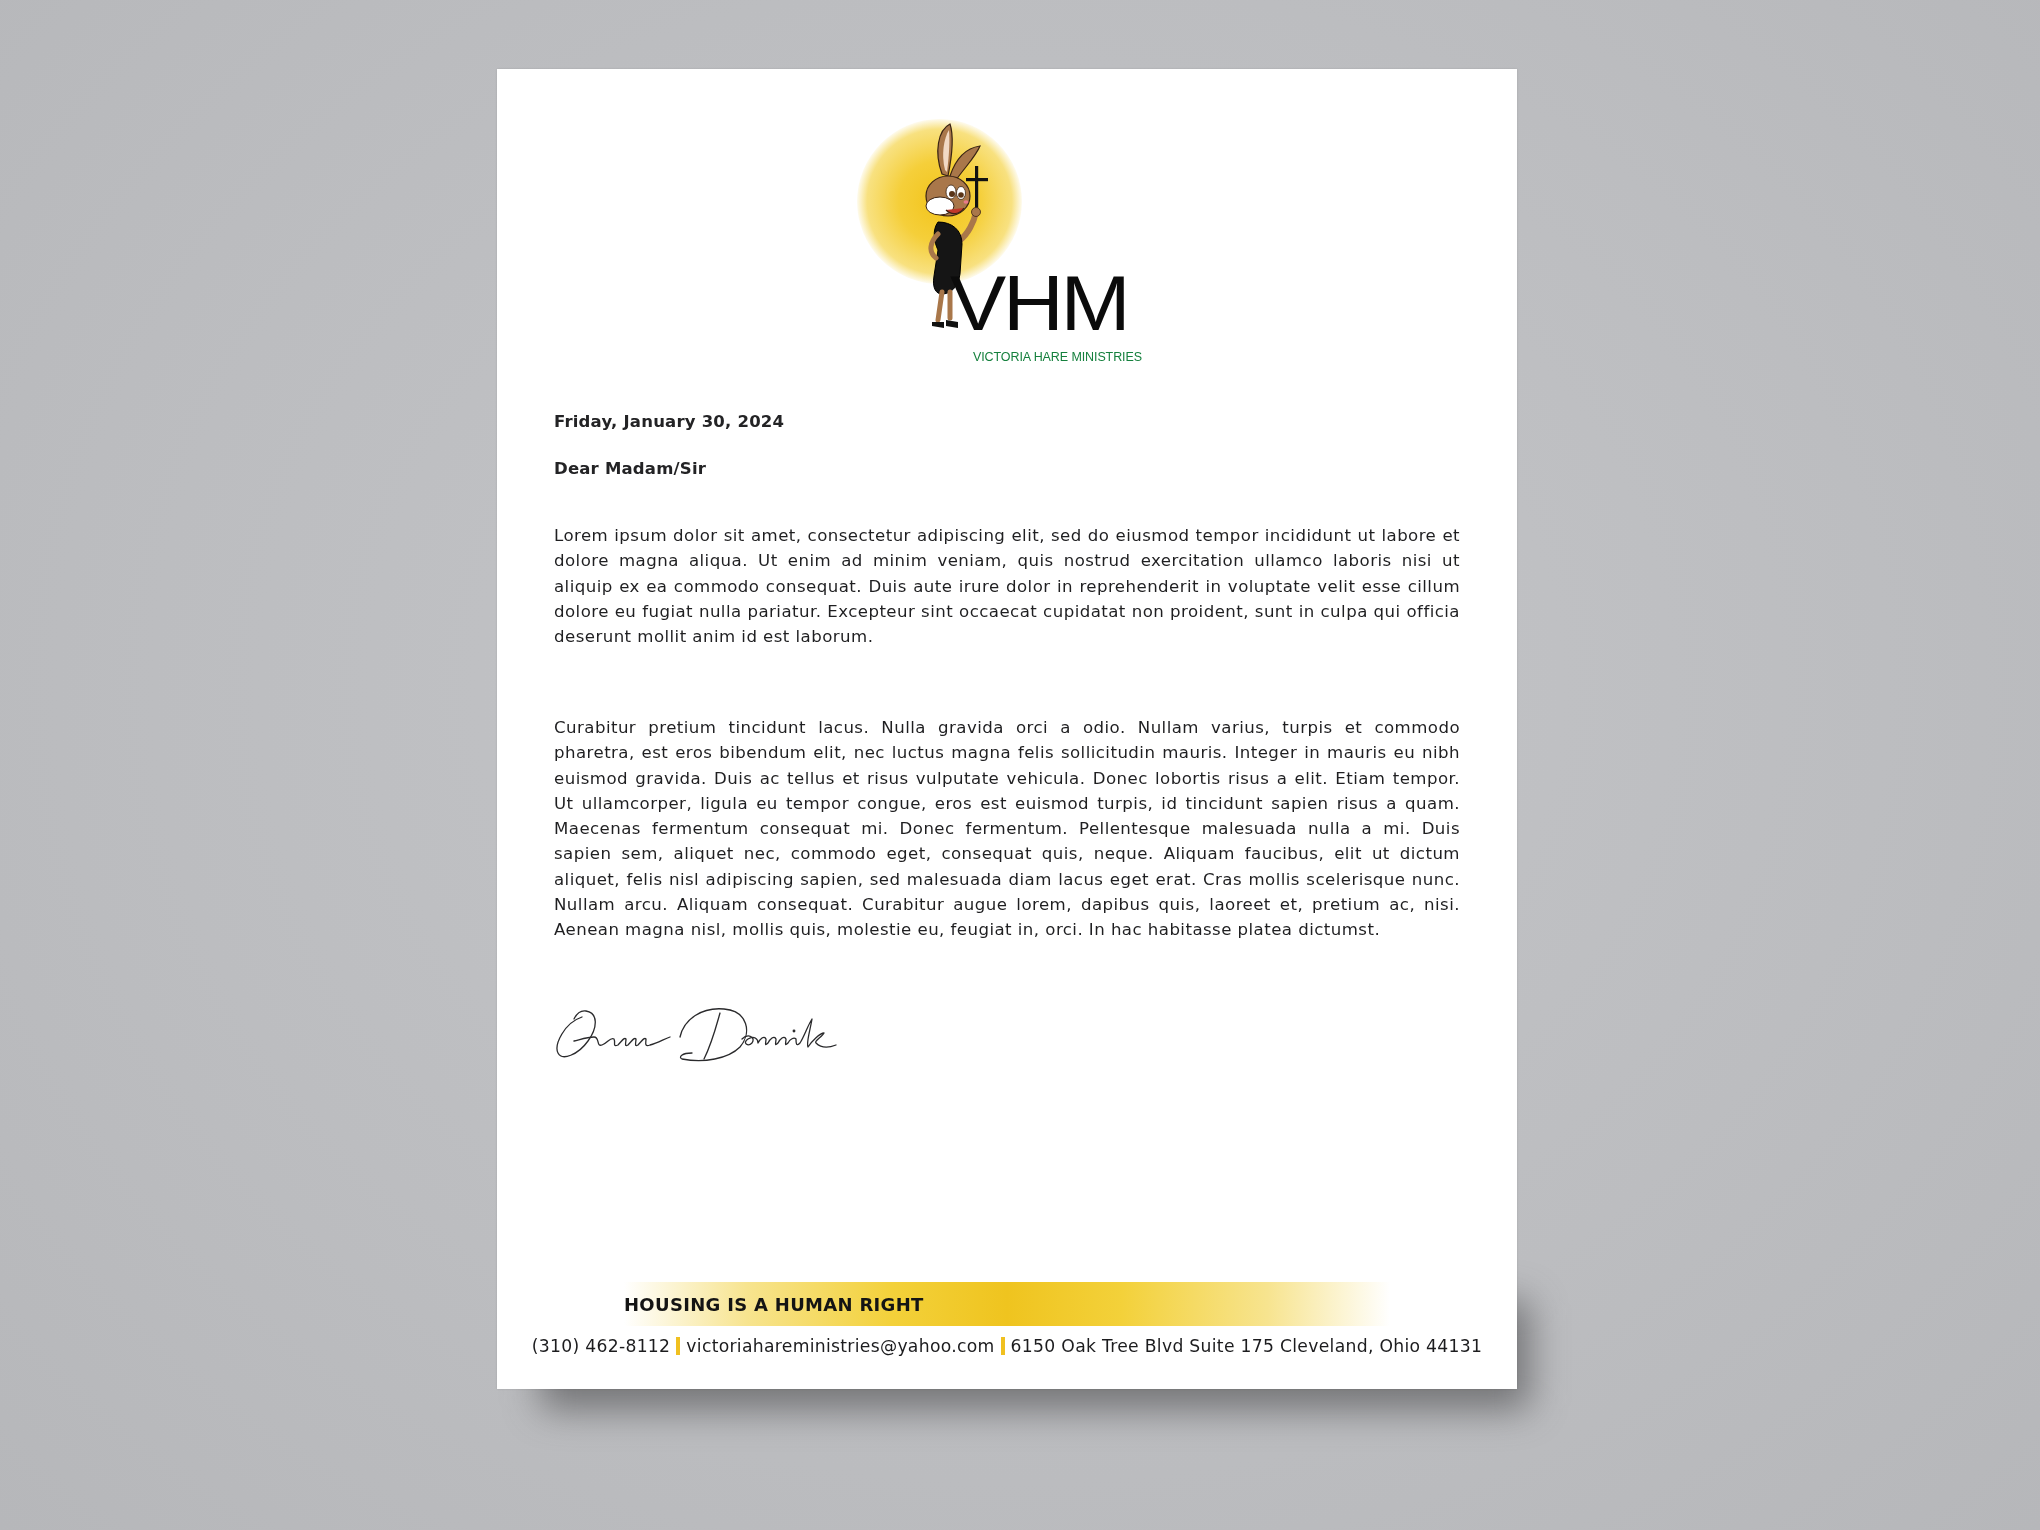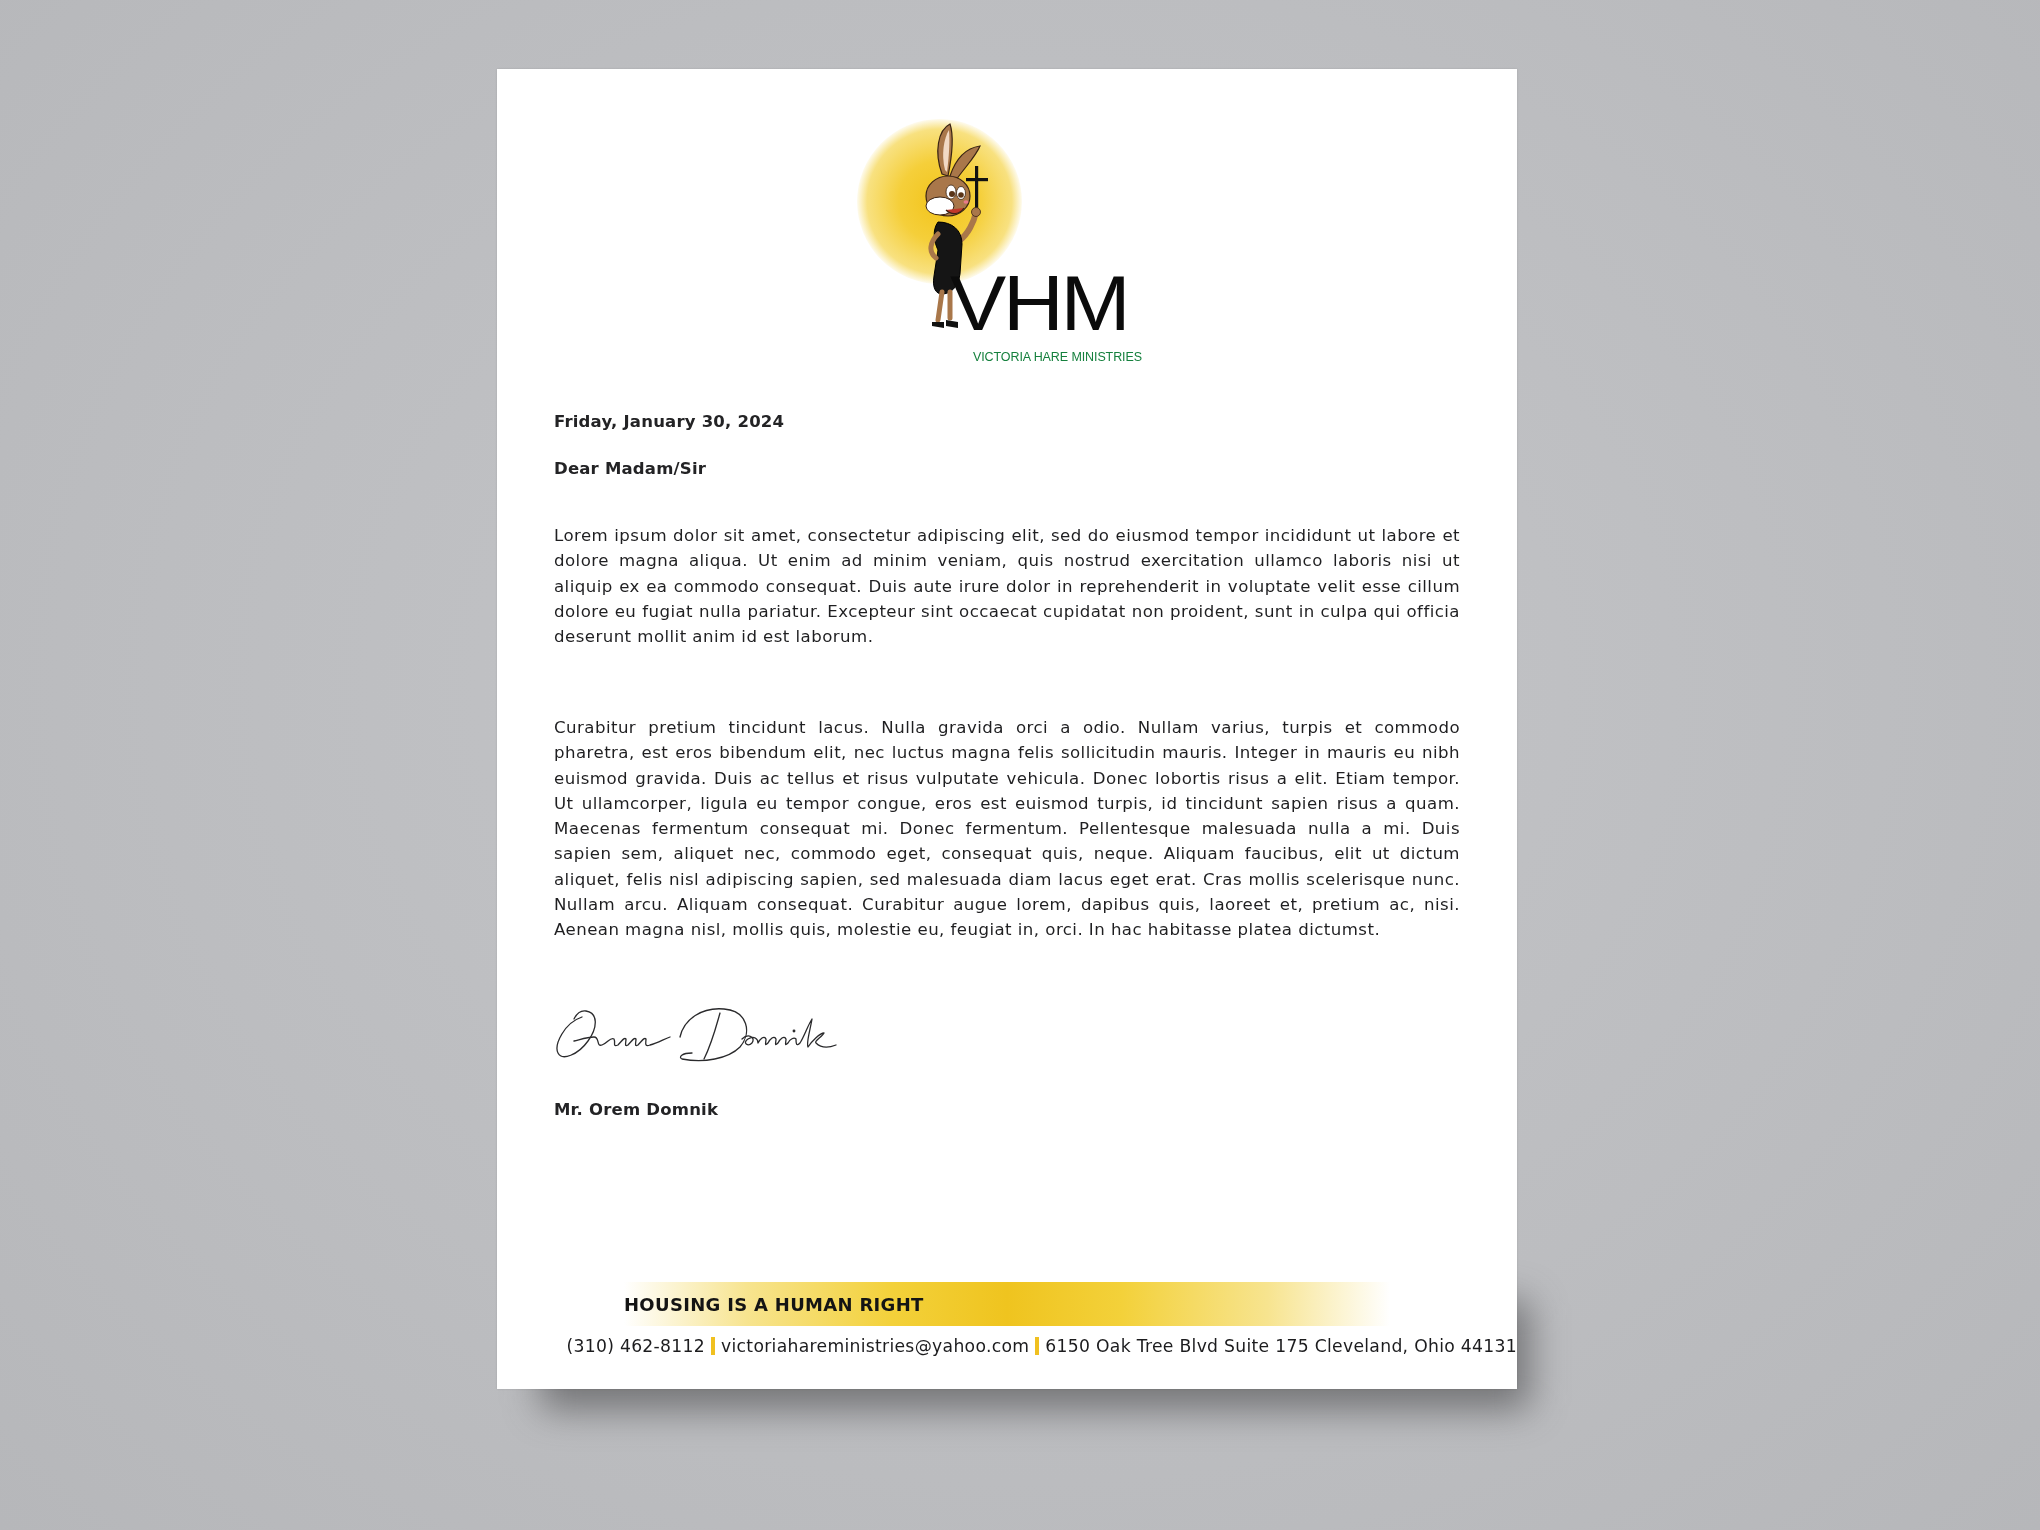--- a/index.html
+++ b/index.html
@@ -155,21 +155,21 @@
     font-weight: bold;
     font-size: 18px;
     letter-spacing: 0.3px;
     color: #141414;
   }
   .contact-line {
     position: absolute;
     left: 0;
     top: 1264px;
     width: 1020px;
-    text-align: right;
+    text-align: center;
     font-family: "DejaVu Sans", sans-serif;
     font-size: 17.2px;
     line-height: 26px;
     color: #1c1c1e;
     white-space: nowrap;
     letter-spacing: 0.3px;
   }
   .sep {
     display: inline-block;
     width: 4px;
@@ -238,21 +238,20 @@
       <path d="M22 44 C30 42, 36 40, 42 40 C48 40, 44 50, 50 48 C56 46, 58 40, 62 42 C64 46, 60 50, 66 48 C70 44, 72 40, 74 42 C74 46, 72 50, 76 48 C80 44, 82 40, 84 42 C84 46, 82 50, 86 48 C90 44, 92 40, 94 42 C94 46, 92 50, 98 48 C106 46, 112 42, 118 40"></path>
 
       <path d="M128 40 C132 22, 150 10, 172 12 C196 14, 200 36, 188 50 C176 62, 152 66, 130 62 C126 60, 130 56, 140 56"></path>
       <path d="M168 16 C164 30, 160 46, 152 62"></path>
 
       <path d="M190 42 C196 36, 204 40, 200 46 C196 50, 190 46, 196 42 C202 38, 206 42, 206 46 C208 42, 212 38, 214 42 C214 46, 212 50, 216 46 C218 42, 222 38, 224 42 C224 46, 222 50, 226 46 C228 42, 232 38, 234 42 C234 46, 232 50, 236 46 C238 42, 242 40, 244 42 C244 46, 244 50, 248 46 C252 40, 256 28, 260 22 C258 34, 254 46, 256 50 C260 44, 268 36, 272 36 C270 40, 262 44, 264 46 C268 50, 274 52, 284 48"></path>
       <circle cx="242" cy="34" r="0.8" fill="#2a2a2c"></circle>
     </g>
   </svg>
 
-  <div class="content bold-line signer-name">Mr. Orem Domnik</div>
 
   <div class="tagline-bar">
     <span class="tagline-text">HOUSING IS A HUMAN RIGHT</span>
   </div>
 
   <div class="contact-line">
     <span>(310) 462-8112</span><span class="sep"></span><span>victoriahareministries@yahoo.com</span><span class="sep"></span><span>6150 Oak Tree Blvd Suite 175 Cleveland, Ohio 44131</span>
   </div>
 </div>
 

